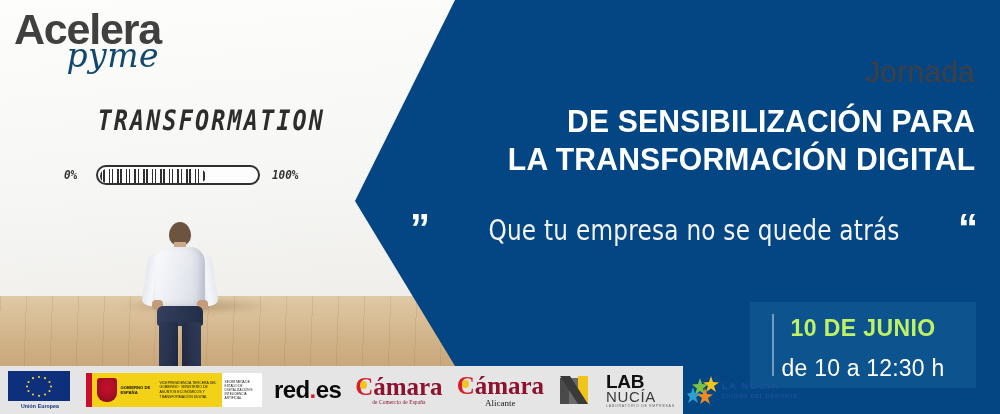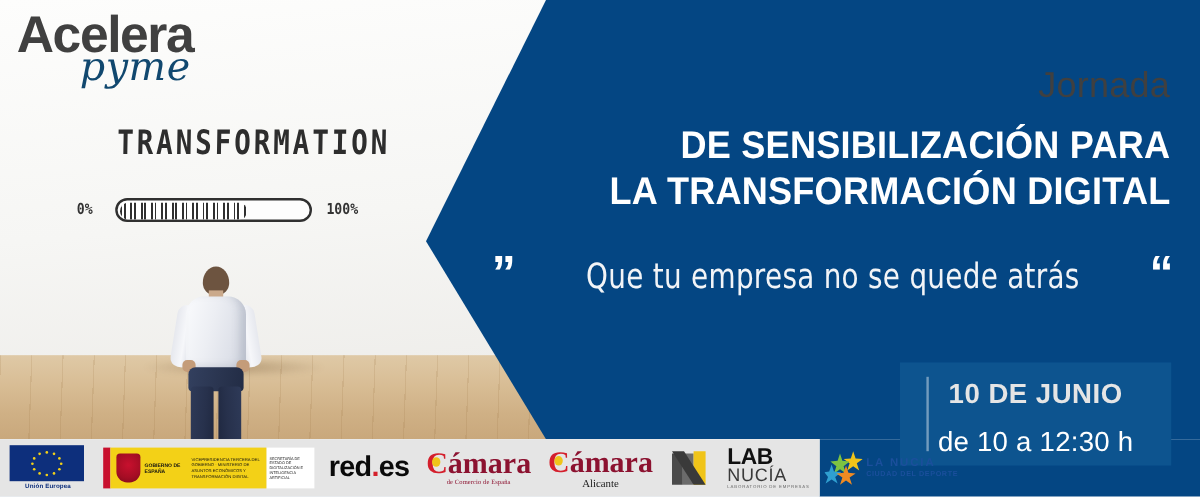--- a/index.html
+++ b/index.html
@@ -15,20 +15,21 @@
     overflow:hidden;
     background:#ffffff;
   }
 
   
   #photo{
     position:absolute;left:0;top:0;width:470px;height:366px;
     background:
       linear-gradient(to bottom,#fbfbfa 0%,#f4f4f2 55%,#eceae6 74%,#eceae6 100%);
     overflow:hidden;
+    font-style:italic;
   }
   #photo-wall{
     position:absolute;left:0;top:0;width:470px;height:296px;
     background:linear-gradient(175deg,#fdfdfc 0%,#f6f6f4 60%,#efeeeb 100%);
   }
   #photo-floor{
     position:absolute;left:0;top:296px;width:470px;height:70px;
     background:
       repeating-linear-gradient(92deg,
         rgba(150,110,60,.16) 0px, rgba(150,110,60,.16) 1px,
@@ -172,21 +173,21 @@
   #date-panel{
     position:absolute;left:750px;top:302px;width:226px;height:86px;
     background:#0d548f;
   }
   #date-rule{
     position:absolute;left:22px;top:12px;width:2px;height:62px;
     background:rgba(255,255,255,.42);
   }
   #date-day{
     position:absolute;left:0;top:13px;width:226px;text-align:center;
-    color:#e5e5e5;font-size:23px;font-weight:700;letter-spacing:.4px;white-space:nowrap;
+    color:#bef264;font-size:23px;font-weight:700;letter-spacing:.4px;white-space:nowrap;
   }
   #date-time{
     position:absolute;left:0;top:53px;width:226px;text-align:center;
     color:#ffffff;font-size:23px;font-weight:400;letter-spacing:.2px;white-space:nowrap;
   }
 
   
   #footer{
     position:absolute;left:0;top:366px;width:683px;height:48px;
     background:#e5e5e5;

